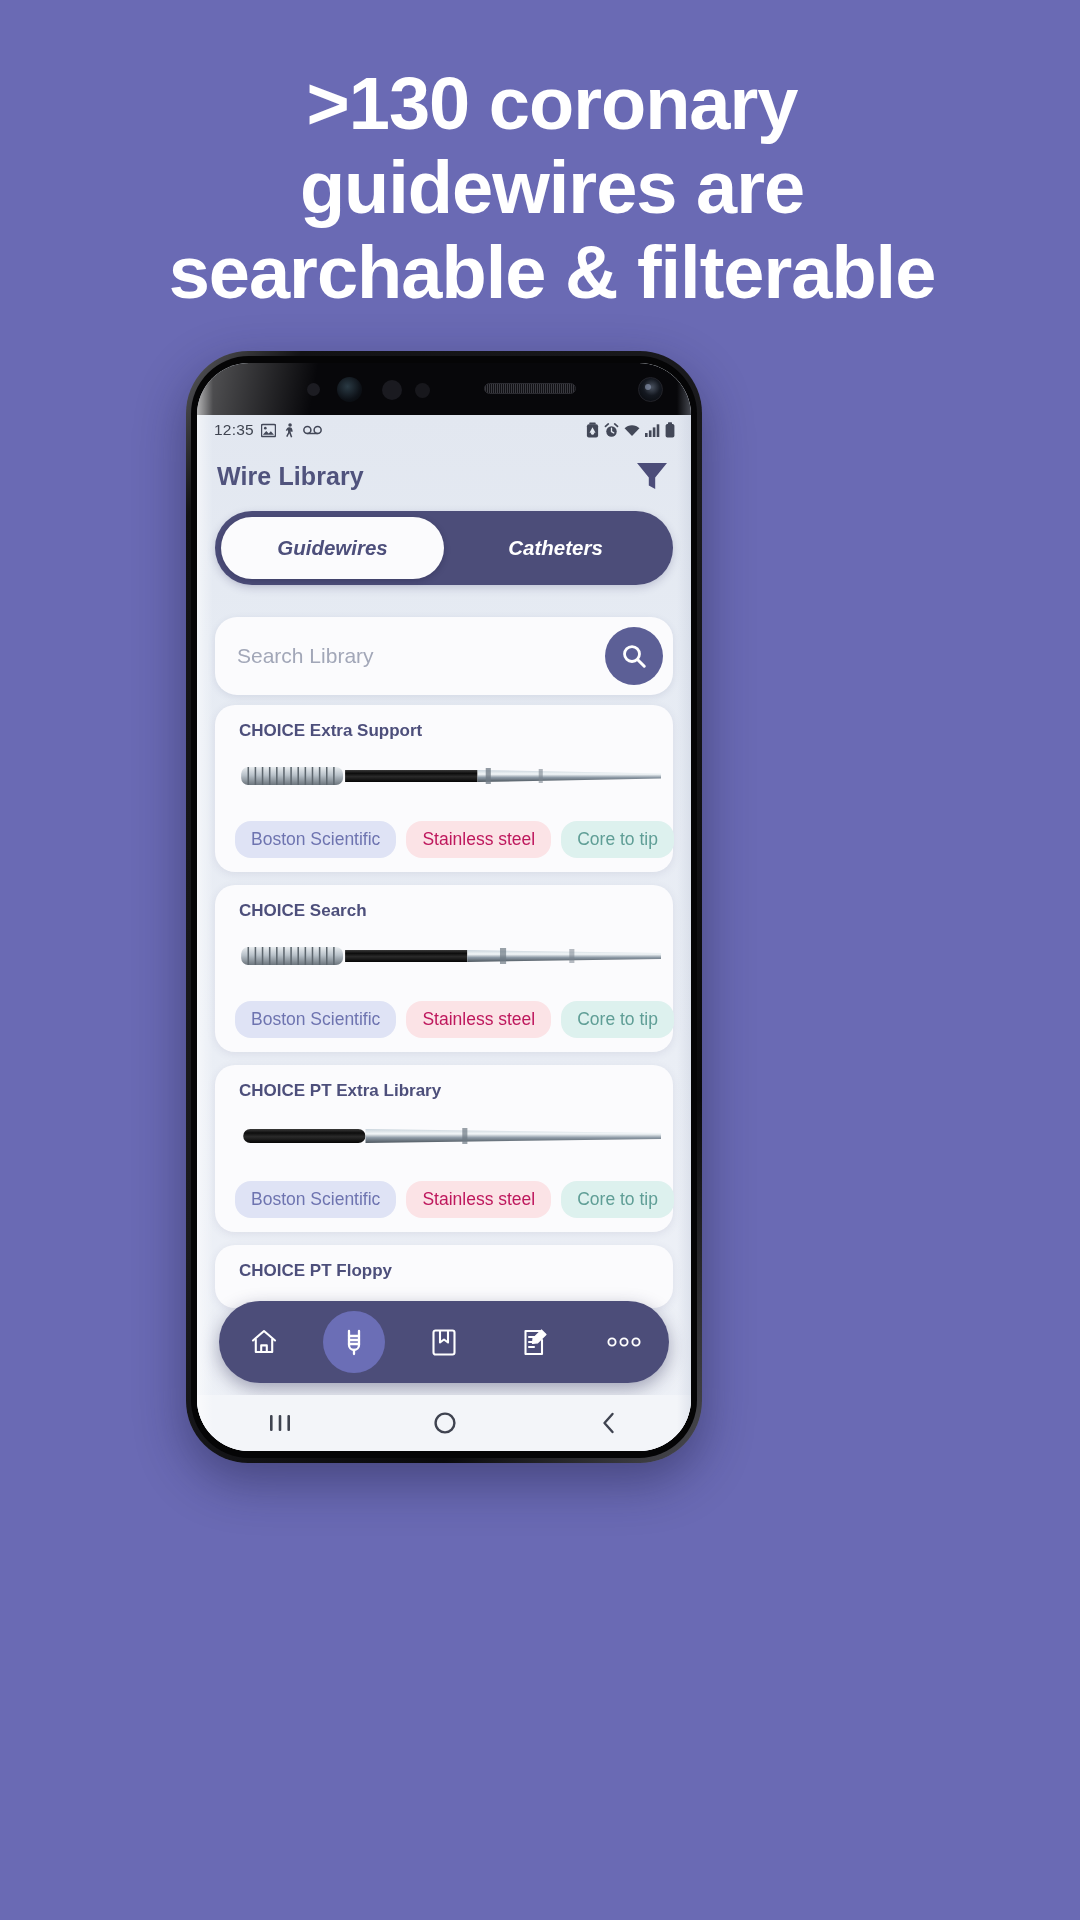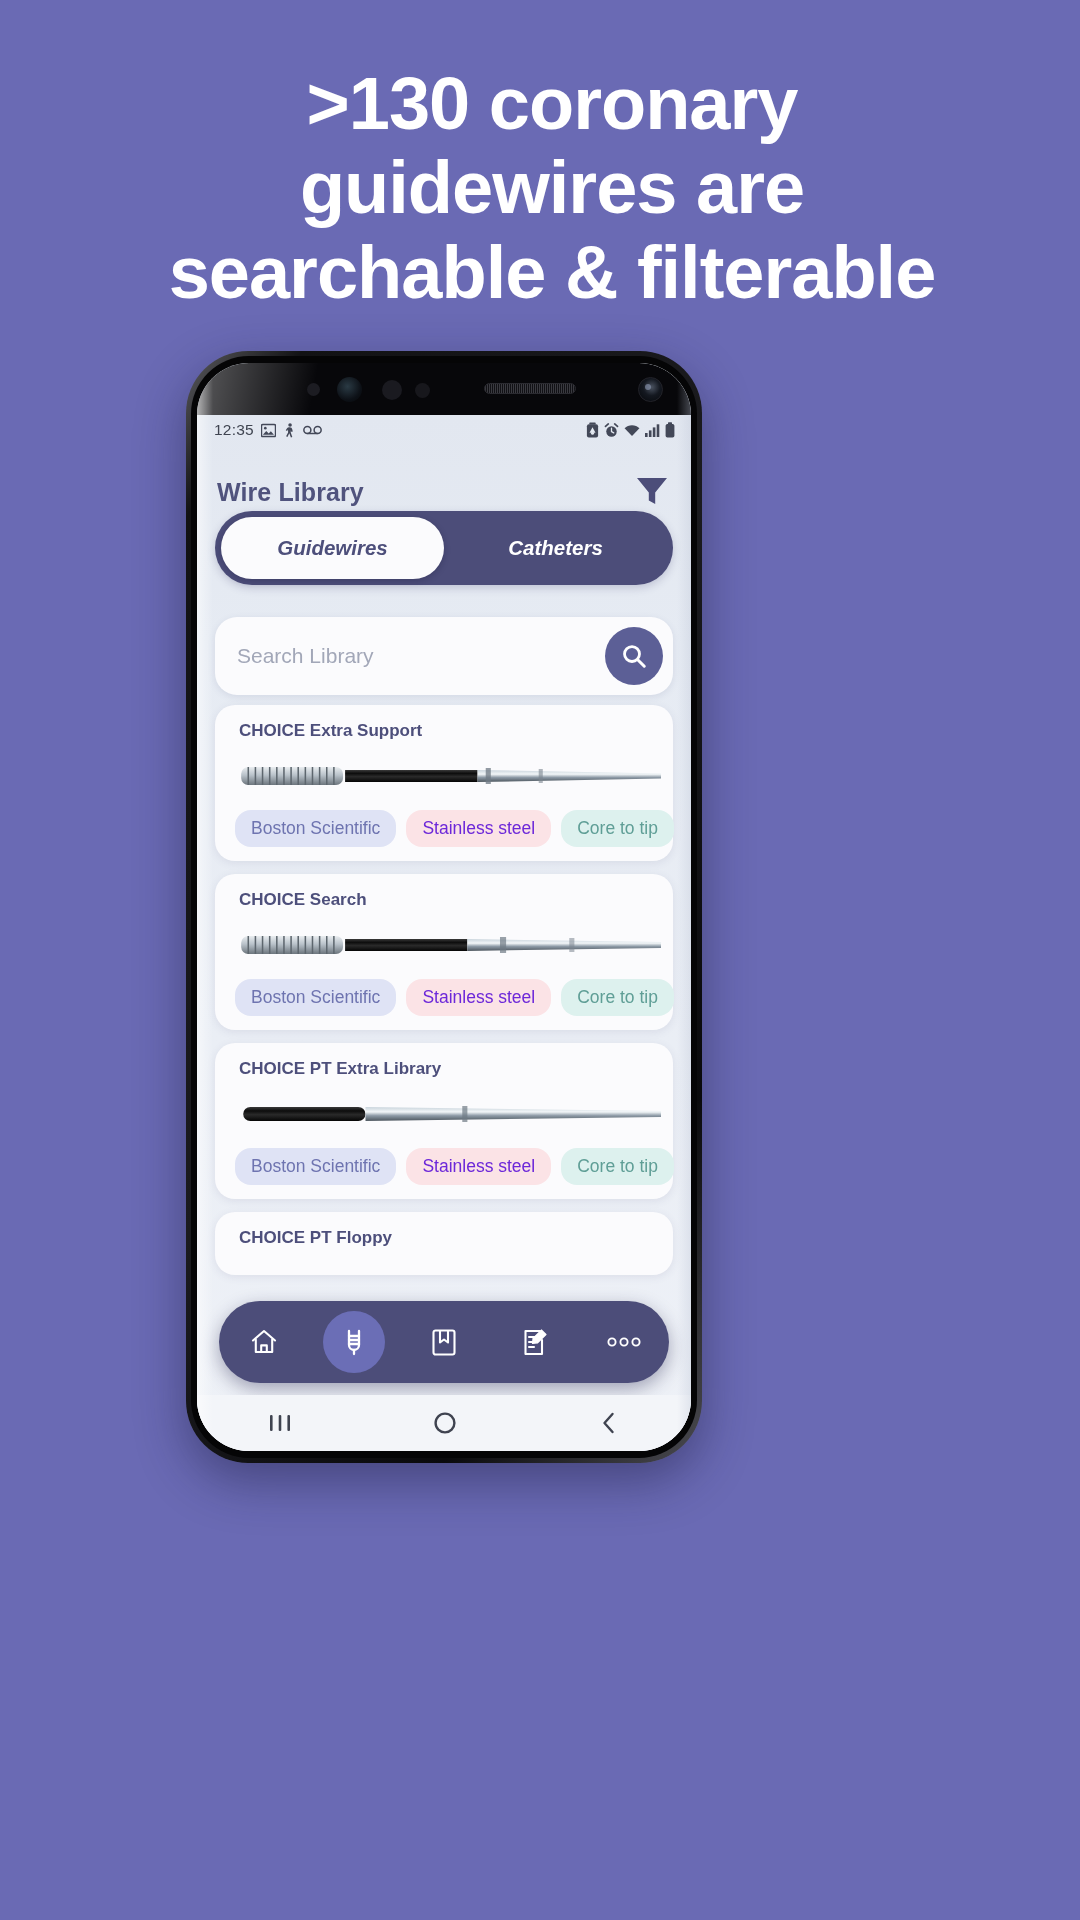--- a/index.html
+++ b/index.html
@@ -96,21 +96,21 @@
     font-size:15px; color:#4a4f5c;
   }
   .sb-left { display:flex; align-items:center; gap:7px; }
   .sb-time { font-size:15.5px; color:#3f4450; letter-spacing:.2px; }
   .sb-right { display:flex; align-items:center; gap:5px; }
   .sb-ico { display:inline-block; line-height:0; }
 
   
   .app-header {
     flex:none; height:62px;
-    display:flex; align-items:flex-end; justify-content:space-between;
+    display:flex; align-items:center; justify-content:space-between;
     padding:0 22px 0 20px;
   }
   .app-title {
     font-size:25px; font-weight:bold; color:#50537d; letter-spacing:.1px;
   }
 
   
   .seg-wrap { flex:none; padding:4px 18px 0 18px; }
   .segment {
     height:74px; border-radius:37px;
@@ -166,23 +166,24 @@
   }
   .card-title {
     font-size:17px; font-weight:bold; color:#4d4f7b;
     padding:0 22px 0 24px; margin-bottom:13px;
   }
   .wire-img { height:44px; margin:0 12px 12px 18px; position:relative; }
   .chips { display:flex; gap:10px; padding:0 0 0 20px; }
   .chip {
     font-size:17.5px; padding:8px 16px; border-radius:16px;
     white-space:nowrap;
+    margin-top:11px;
   }
   .chip.brand   { background:#dfe3f5; color:#6e74b0; }
-  .chip.mat     { background:#fbe3e6; color:#6d28d9; }
+  .chip.mat     { background:#fbe3e6; color:#be185d; }
   .chip.core    { background:#ddf1ee; color:#5f9e96; }
 
   
   .bottomnav {
     position:absolute; left:22px; right:22px; bottom:68px;
     height:82px; border-radius:41px;
     background:#4c4d79;
     display:flex; align-items:center; justify-content:space-around;
     z-index:30;
     box-shadow:0 6px 18px rgba(35,35,75,0.38);

